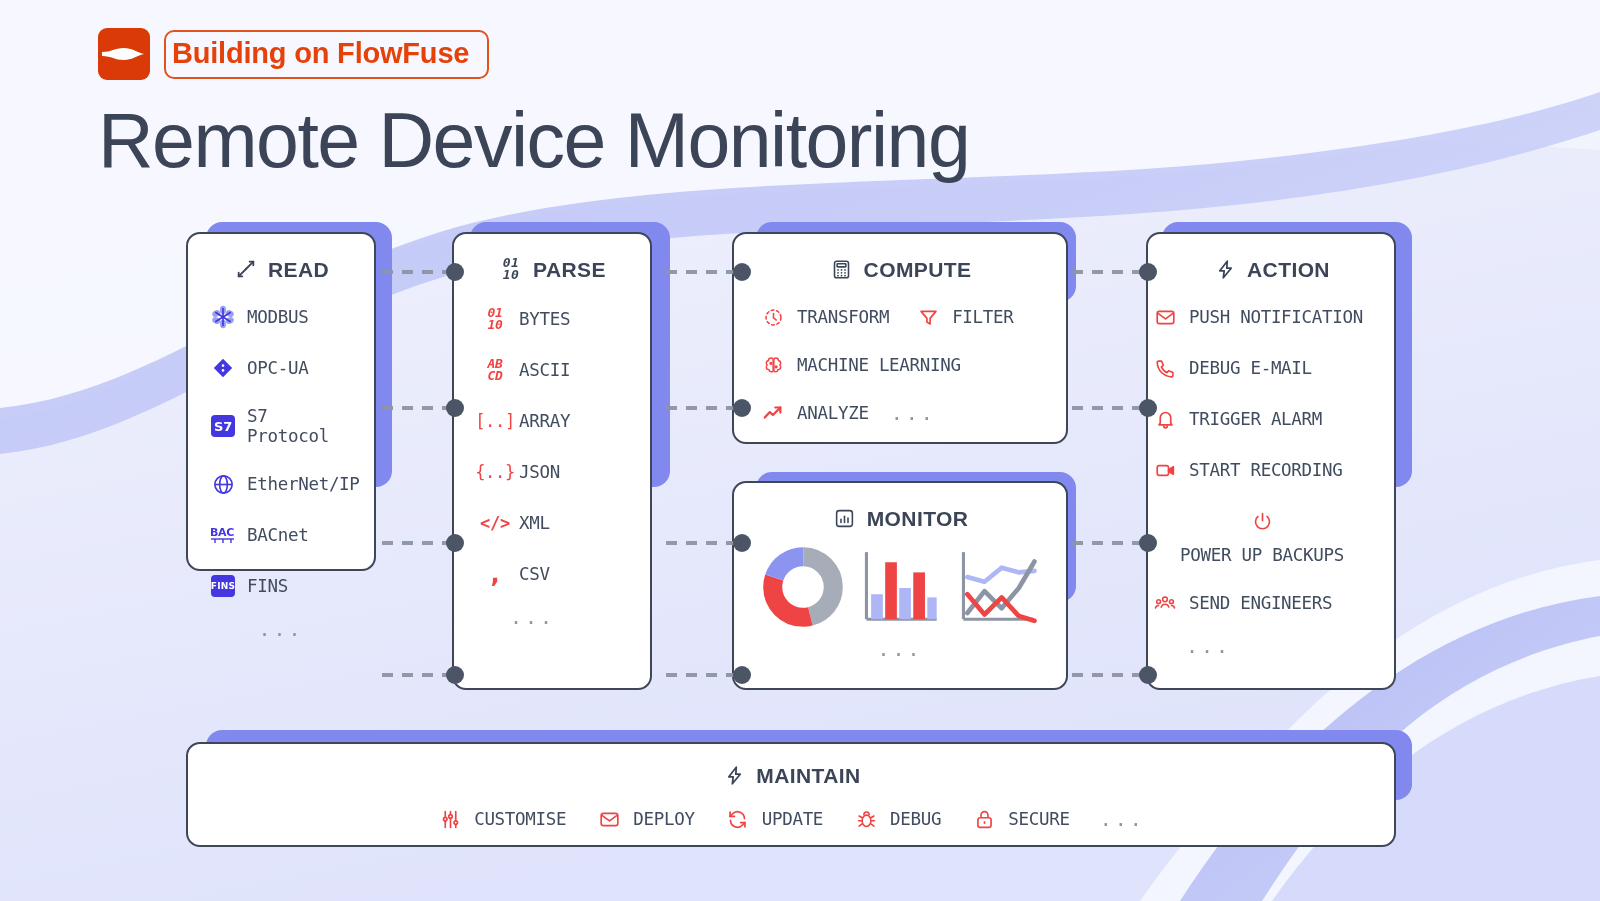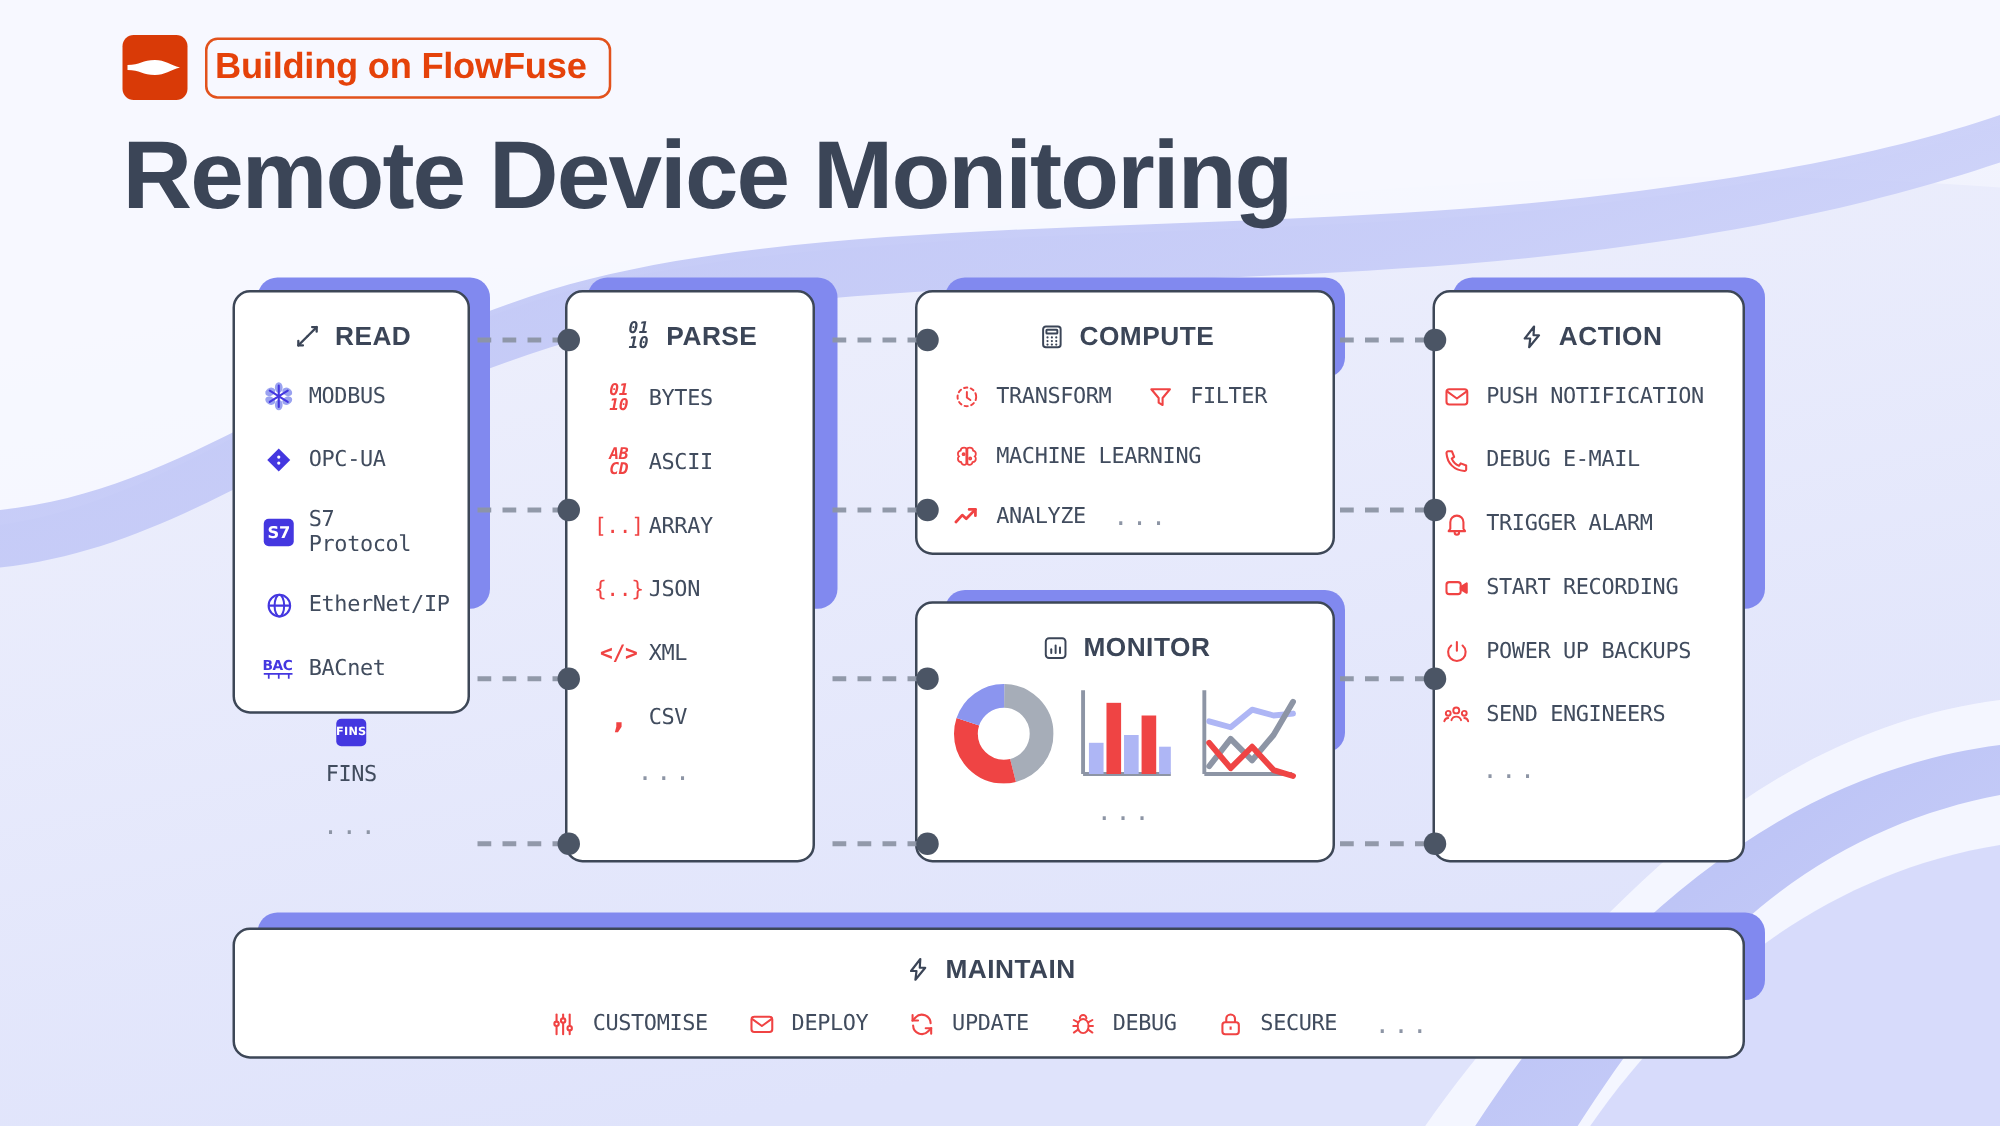--- a/index.html
+++ b/index.html
@@ -15,21 +15,21 @@
   .badge-row{display:flex;align-items:center;gap:14px;}
   .logo{width:52px;height:52px;border-radius:9px;background:#d93a07;position:relative;overflow:hidden;flex:0 0 auto;}
   .logo svg{position:absolute;inset:0;}
   .badge{
     border:2.5px solid #e2521c;border-radius:10px;
     padding:7px 18px 9px 6px;
     color:#e5420a;font-weight:bold;font-size:29px;letter-spacing:-0.2px;
     line-height:1;
   }
   .page-title{
-    margin-top:22px;color:#3b4557;font-weight:bold;
+    margin-top:22px;color:#3b4557;font-weight:normal;
     font-size:77px;letter-spacing:-1.5px;line-height:1;
   }
   
   #diagram{position:absolute;inset:0;z-index:4;}
   .card{
     position:absolute;background:#ffffff;border:2.4px solid #3d4757;
     border-radius:14px;box-sizing:border-box;z-index:3;
   }
   .card-shadow{
     position:absolute;background:#8189ef;border-radius:16px;z-index:2;
@@ -208,21 +208,21 @@
         <svg width="26" height="22" viewBox="0 0 26 22">
           <text x="0" y="12" font-family="DejaVu Sans, sans-serif" font-size="11" font-weight="bold" fill="#4437e0">BAC</text>
           <line x1="1" y1="15" x2="24" y2="15" stroke="#4437e0" stroke-width="1.4"></line>
           <line x1="5" y1="15" x2="5" y2="19" stroke="#4437e0" stroke-width="1.4"></line>
           <line x1="13" y1="15" x2="13" y2="19" stroke="#4437e0" stroke-width="1.4"></line>
           <line x1="21" y1="15" x2="21" y2="19" stroke="#4437e0" stroke-width="1.4"></line>
         </svg>
       </span>
       <span>BACnet</span>
     </div>
-    <div class="item" style="margin-bottom:18px;flex-direction:column;">
+    <div class="item" style="margin-bottom:18px;">
       <span class="ico">
         <span class="badge-sq" style="font-size:9px;letter-spacing:.2px;">FINS</span>
       </span>
       <span>FINS</span>
     </div>
     <div class="item" style="justify-content:center;">
       <span class="dots">...</span>
     </div>
   </div>
 </div>
@@ -422,21 +422,21 @@
     </div>
     <div class="item" style="margin-bottom:25px;">
       <span class="ico">
         <svg width="21" height="21" viewBox="0 0 24 24" fill="none" stroke="#f04343" stroke-width="1.9" stroke-linejoin="round">
           <rect x="2.5" y="6.5" width="13" height="11" rx="2.5"></rect>
           <path d="M15.5 11l5.5-3.3v8.6L15.5 13z" fill="#f04343"></path>
         </svg>
       </span>
       <span>START RECORDING</span>
     </div>
-    <div class="item" style="margin-bottom:25px;">
+    <div class="item" style="margin-bottom:25px;flex-direction:column;">
       <span class="ico">
         <svg width="21" height="21" viewBox="0 0 24 24" fill="none" stroke="#f04343" stroke-width="1.9" stroke-linecap="round">
           <path d="M12 3v8"></path>
             <path d="M6.8 6.2a8 8 0 1010.4 0"></path>
         </svg>
       </span>
       <span>POWER UP BACKUPS</span>
     </div>
     <div class="item" style="margin-bottom:18px;">
       <span class="ico">

